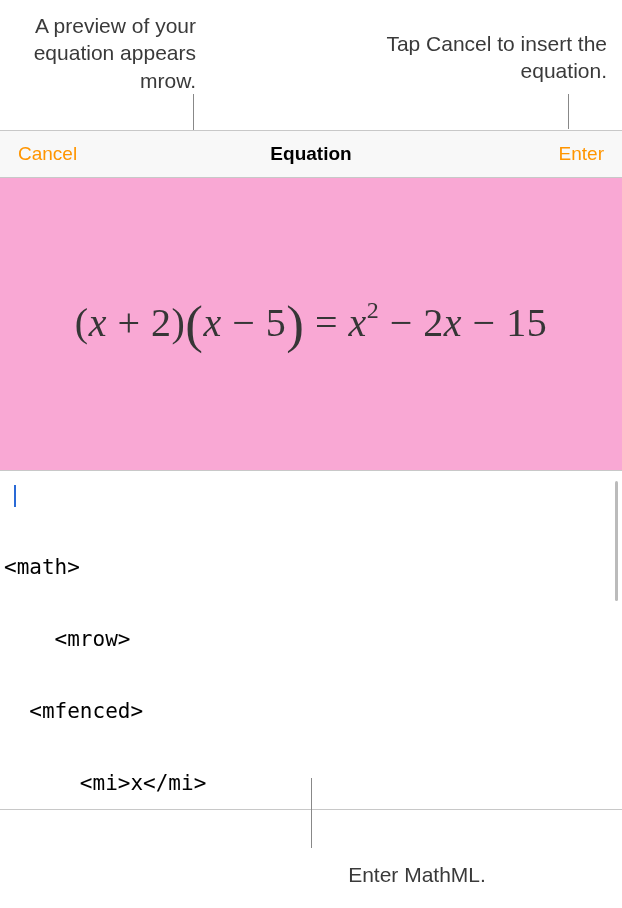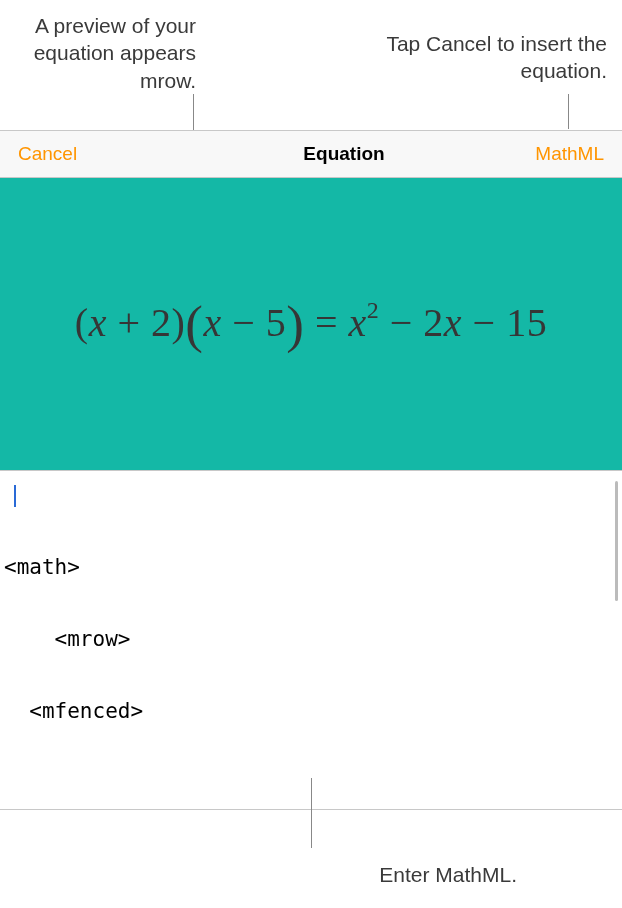--- a/index.html
+++ b/index.html
@@ -25,21 +25,21 @@
     }
     .callout-right {
       top: 30px;
       right: 15px;
       width: 235px;
     }
     .callout-bottom {
       bottom: 20px;
       right: 105px;
       width: 200px;
-      text-align: right;
+      text-align: center;
     }
     .callout-line {
       position: absolute;
       background: #888;
     }
     .line-left {
       left: 193px;
       top: 94px;
       width: 1px;
       height: 110px;
@@ -84,25 +84,24 @@
       border: none;
       cursor: pointer;
     }
     .toolbar-title {
       font-size: 19px;
       font-weight: 600;
       color: #000;
       position: absolute;
       left: 50%;
       transform: translateX(-50%);
-      margin-left: 33px;
     }
     .preview {
       height: 293px;
-      background: #14b8a6;
+      background: #f9a8d4;
       display: flex;
       align-items: center;
       justify-content: center;
       border-bottom: 1px solid #c8c8c8;
       font-family: "STIXGeneral", "Times New Roman", serif;
       font-size: 40px;
       font-style: italic;
       color: #363636;
       white-space: nowrap;
       letter-spacing: 0.5px;
@@ -145,32 +144,33 @@
 <div class="callout callout-left">A preview of your equation appears mrow.</div>
 <div class="callout-line line-left"></div>
 
 <div class="callout callout-right">Tap Cancel to insert the equation.</div>
 <div class="callout-line line-right"></div>
 
 <div class="dialog">
   <div class="toolbar">
     <button class="btn-link">Cancel</button>
     <div class="toolbar-title">Equation</div>
-    <button class="btn-link">MathML</button>
+    <button class="btn-link">Enter</button>
   </div>
 
   <div class="preview">
     <span aria-label="(x + 2)(x − 5) = x² − 2x − 15"><span class="rm">(</span>x <span class="rm">+ 2</span><span class="rm">)</span><span class="big">(</span>x <span class="rm">− 5</span><span class="big">)</span> <span class="rm">=</span> x<sup>2</sup> <span class="rm">− 2</span>x <span class="rm">− 15</span></span>
   </div>
 
   <div class="editor">
     <div class="editor-cursor"></div>
     <div>&lt;math&gt;</div>
     <div>    &lt;mrow&gt;</div>
     <div>  &lt;mfenced&gt;</div>
+    <div>      &lt;mi&gt;x&lt;/mi&gt;</div>
     
     
     
     
     
     
     <div class="editor-scroll"></div>
   </div>
 </div>
 

